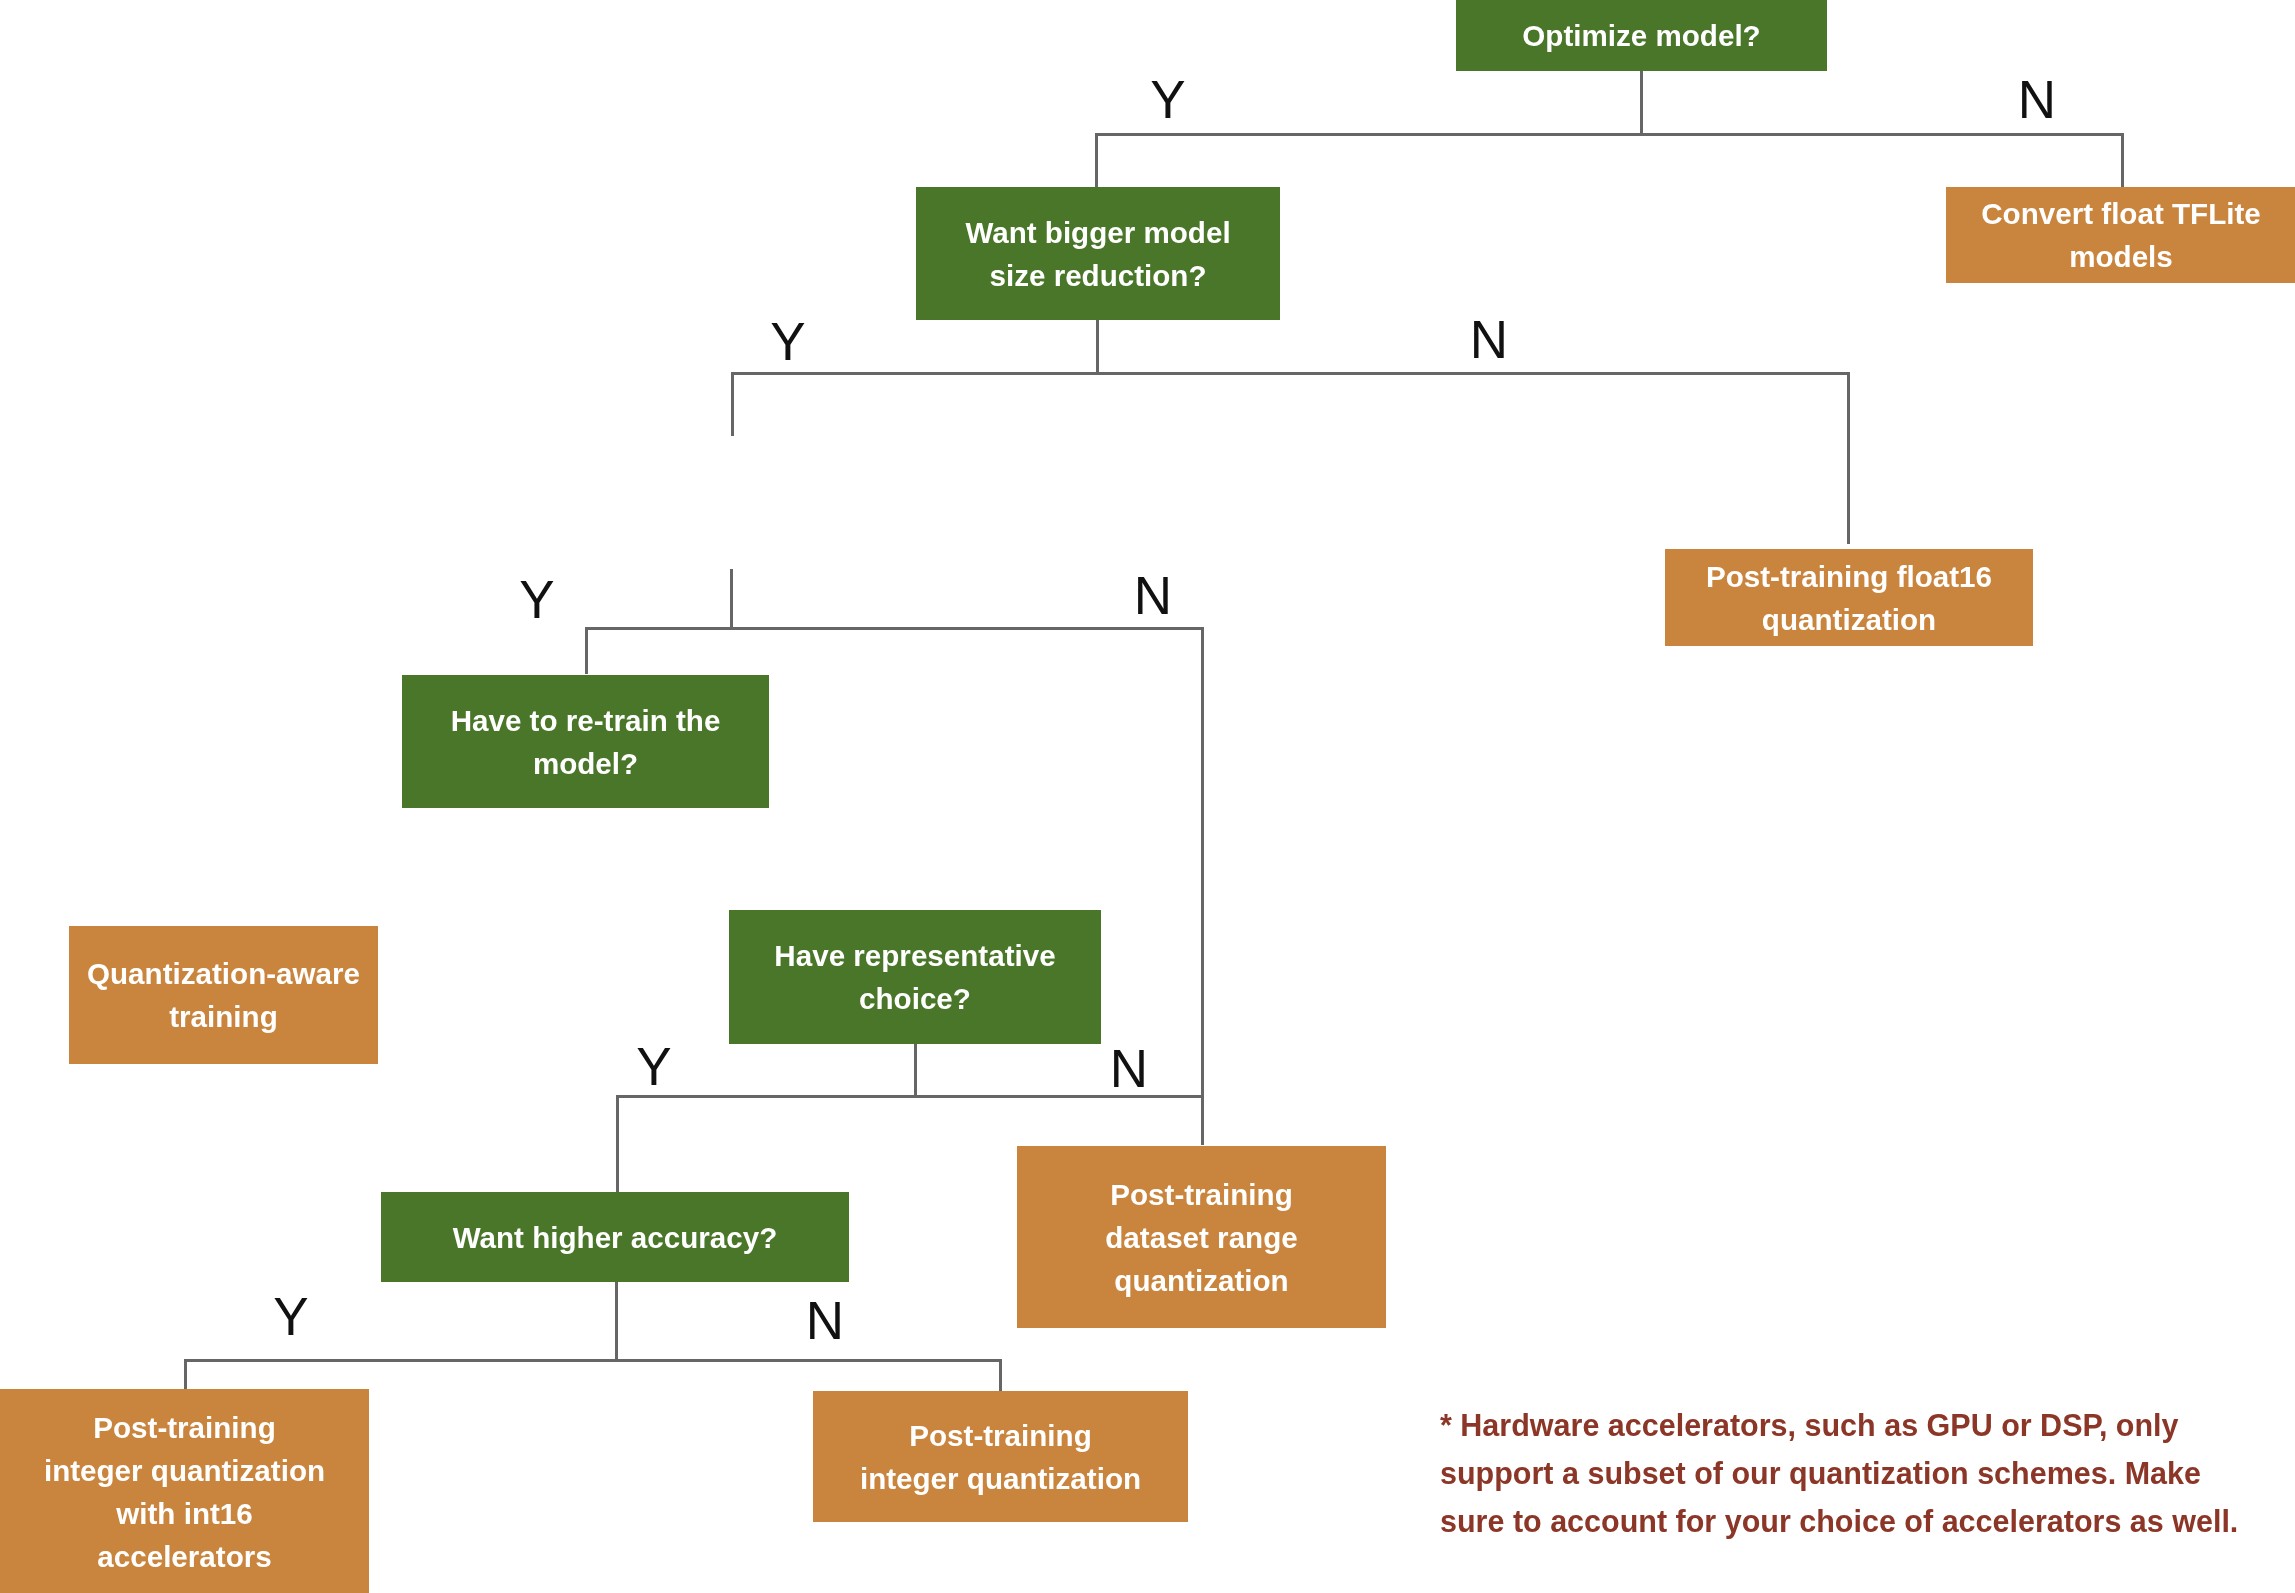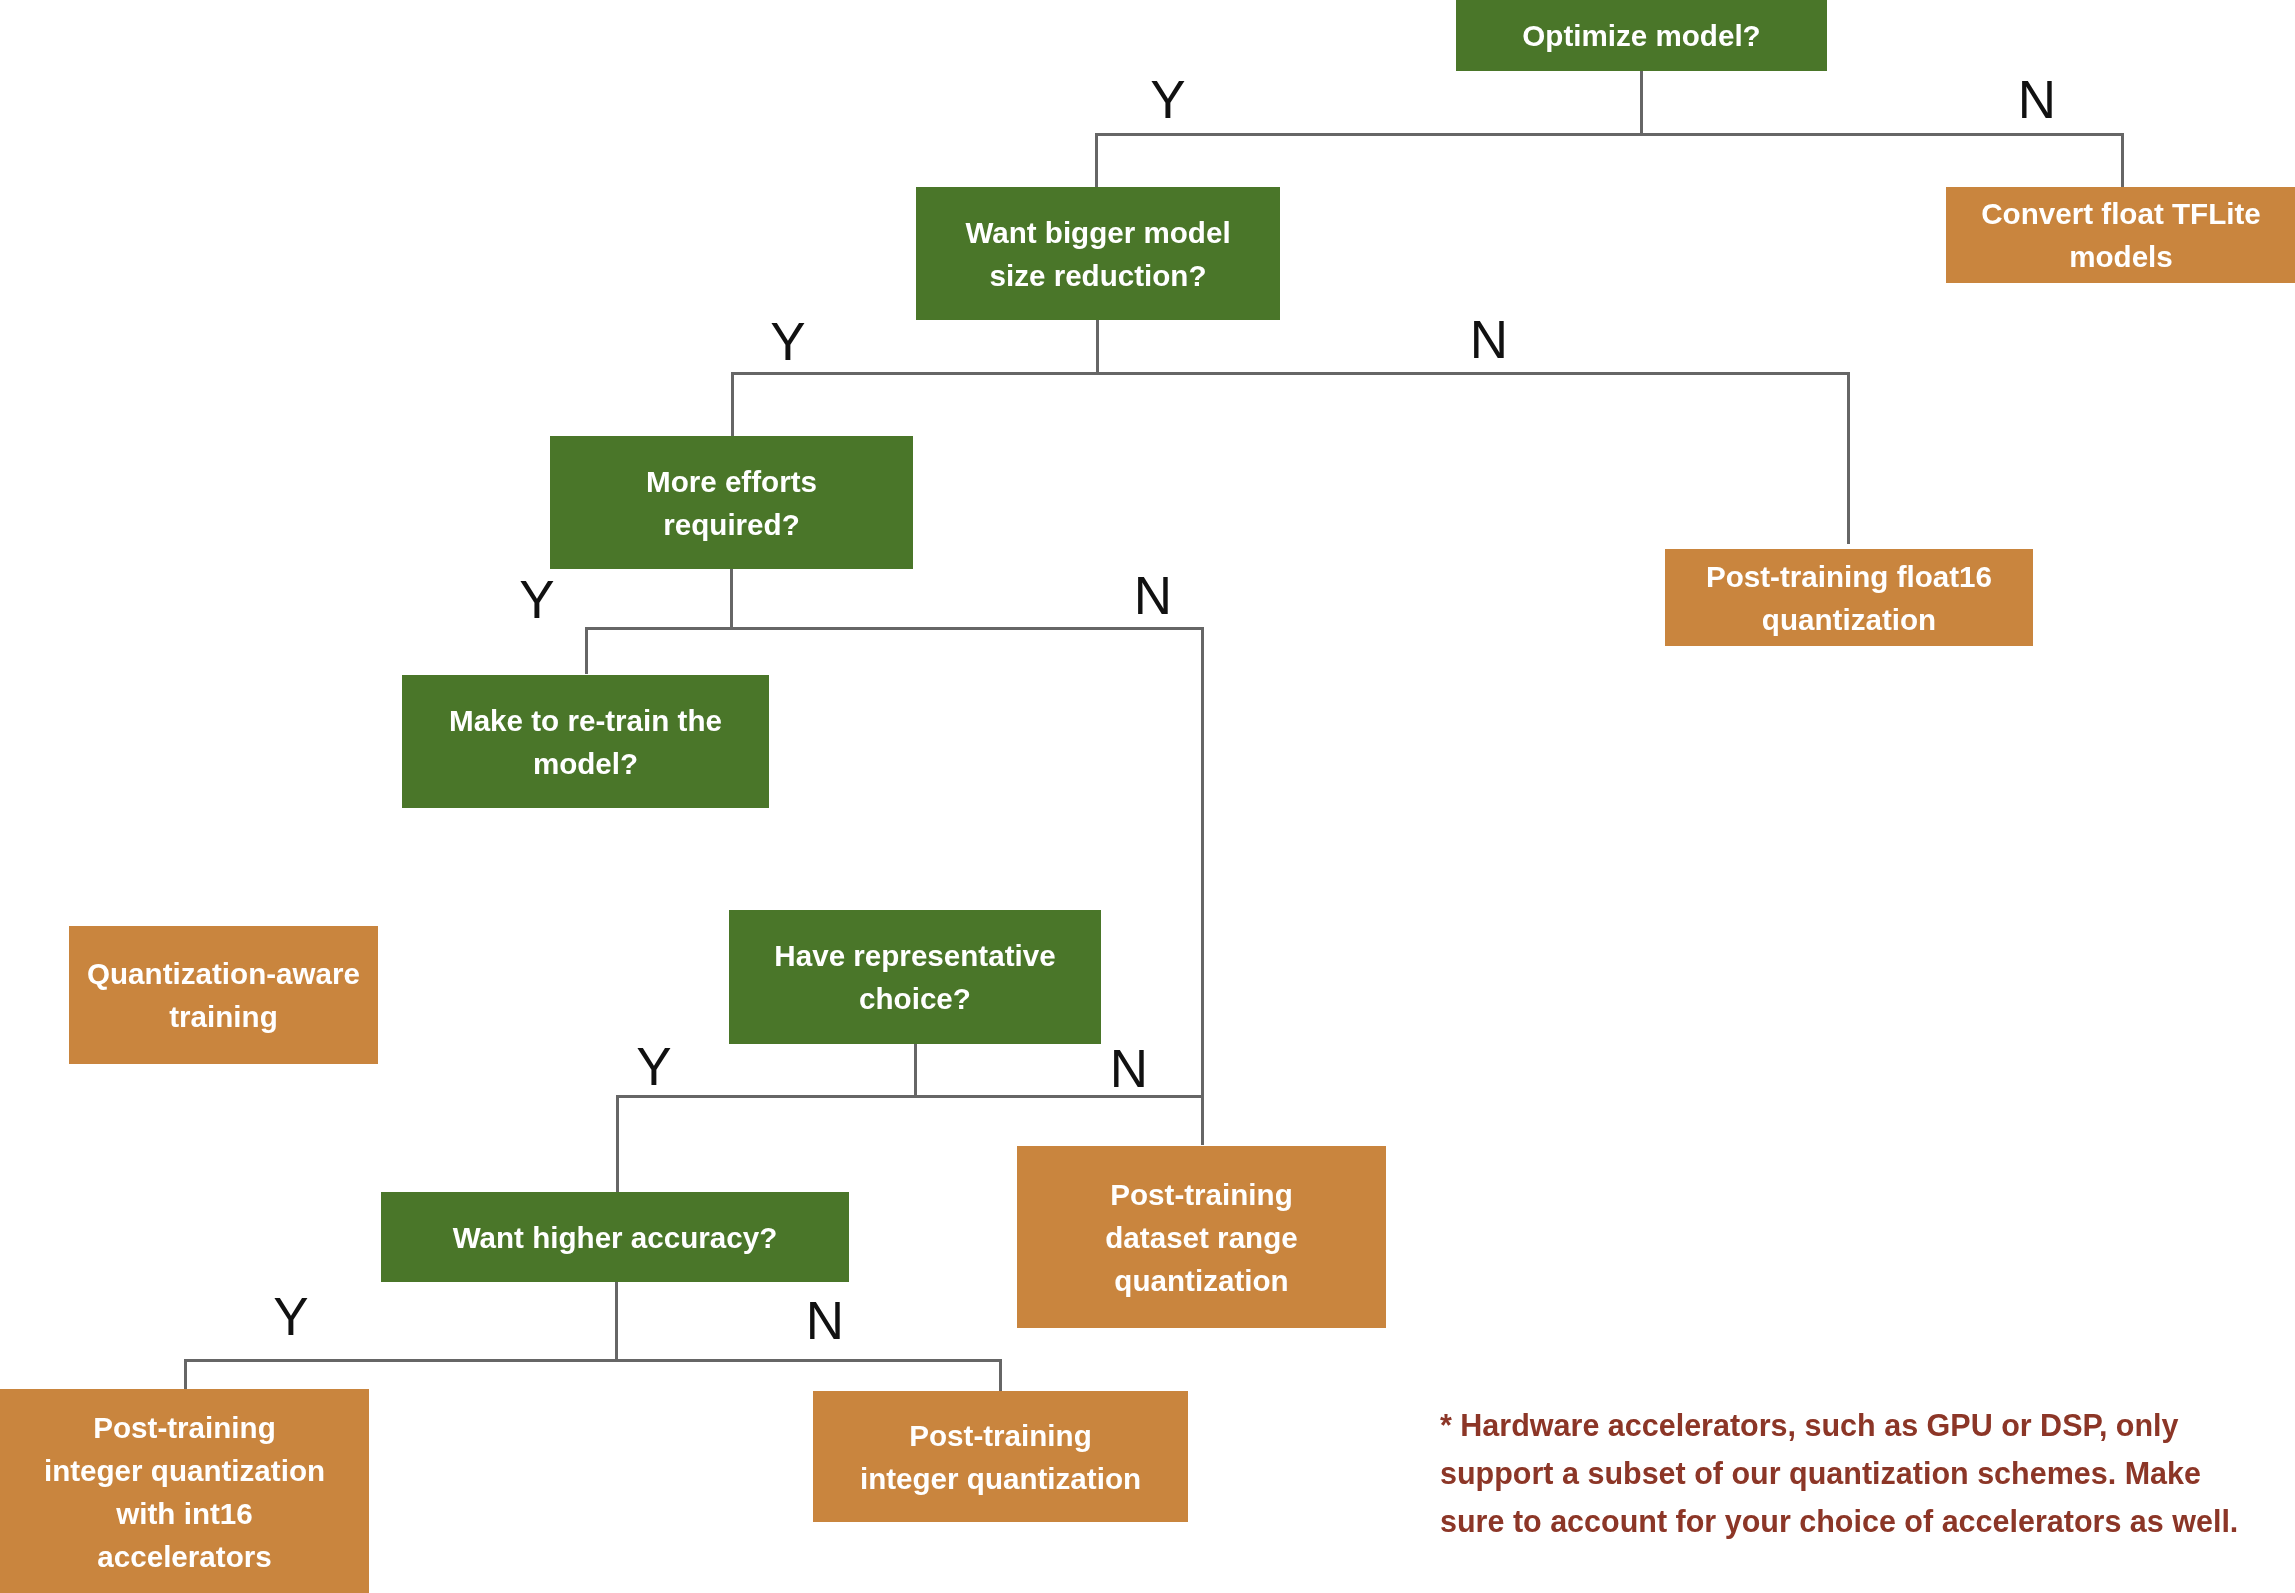--- a/index.html
+++ b/index.html
@@ -107,32 +107,28 @@
   <div class="node decision" style="left:916px;top:187px;width:364px;height:133px">
     <div class="nline">Want bigger model</div>
     <div class="nline">size reduction?</div>
   </div>
 
   <div class="node action" style="left:1946px;top:187px;width:350px;height:96px">
     <div class="nline">Convert float TFLite</div>
     <div class="nline">models</div>
   </div>
 
-  <div class="node decision" style="left:550px;top:436px;width:363px;height:133px">
-    <div class="nline">More efforts</div>
-    <div class="nline">required?</div>
-  </div>
 
   <div class="node action" style="left:1665px;top:549px;width:368px;height:97px">
     <div class="nline">Post-training float16</div>
     <div class="nline">quantization</div>
   </div>
 
   <div class="node decision" style="left:402px;top:675px;width:367px;height:133px">
-    <div class="nline">Make to re-train the</div>
+    <div class="nline">Have to re-train the</div>
     <div class="nline">model?</div>
   </div>
 
   <div class="node action" style="left:69px;top:926px;width:309px;height:138px">
     <div class="nline">Quantization-aware</div>
     <div class="nline">training</div>
   </div>
 
   <div class="node decision" style="left:729px;top:910px;width:372px;height:134px">
     <div class="nline">Have representative</div>

